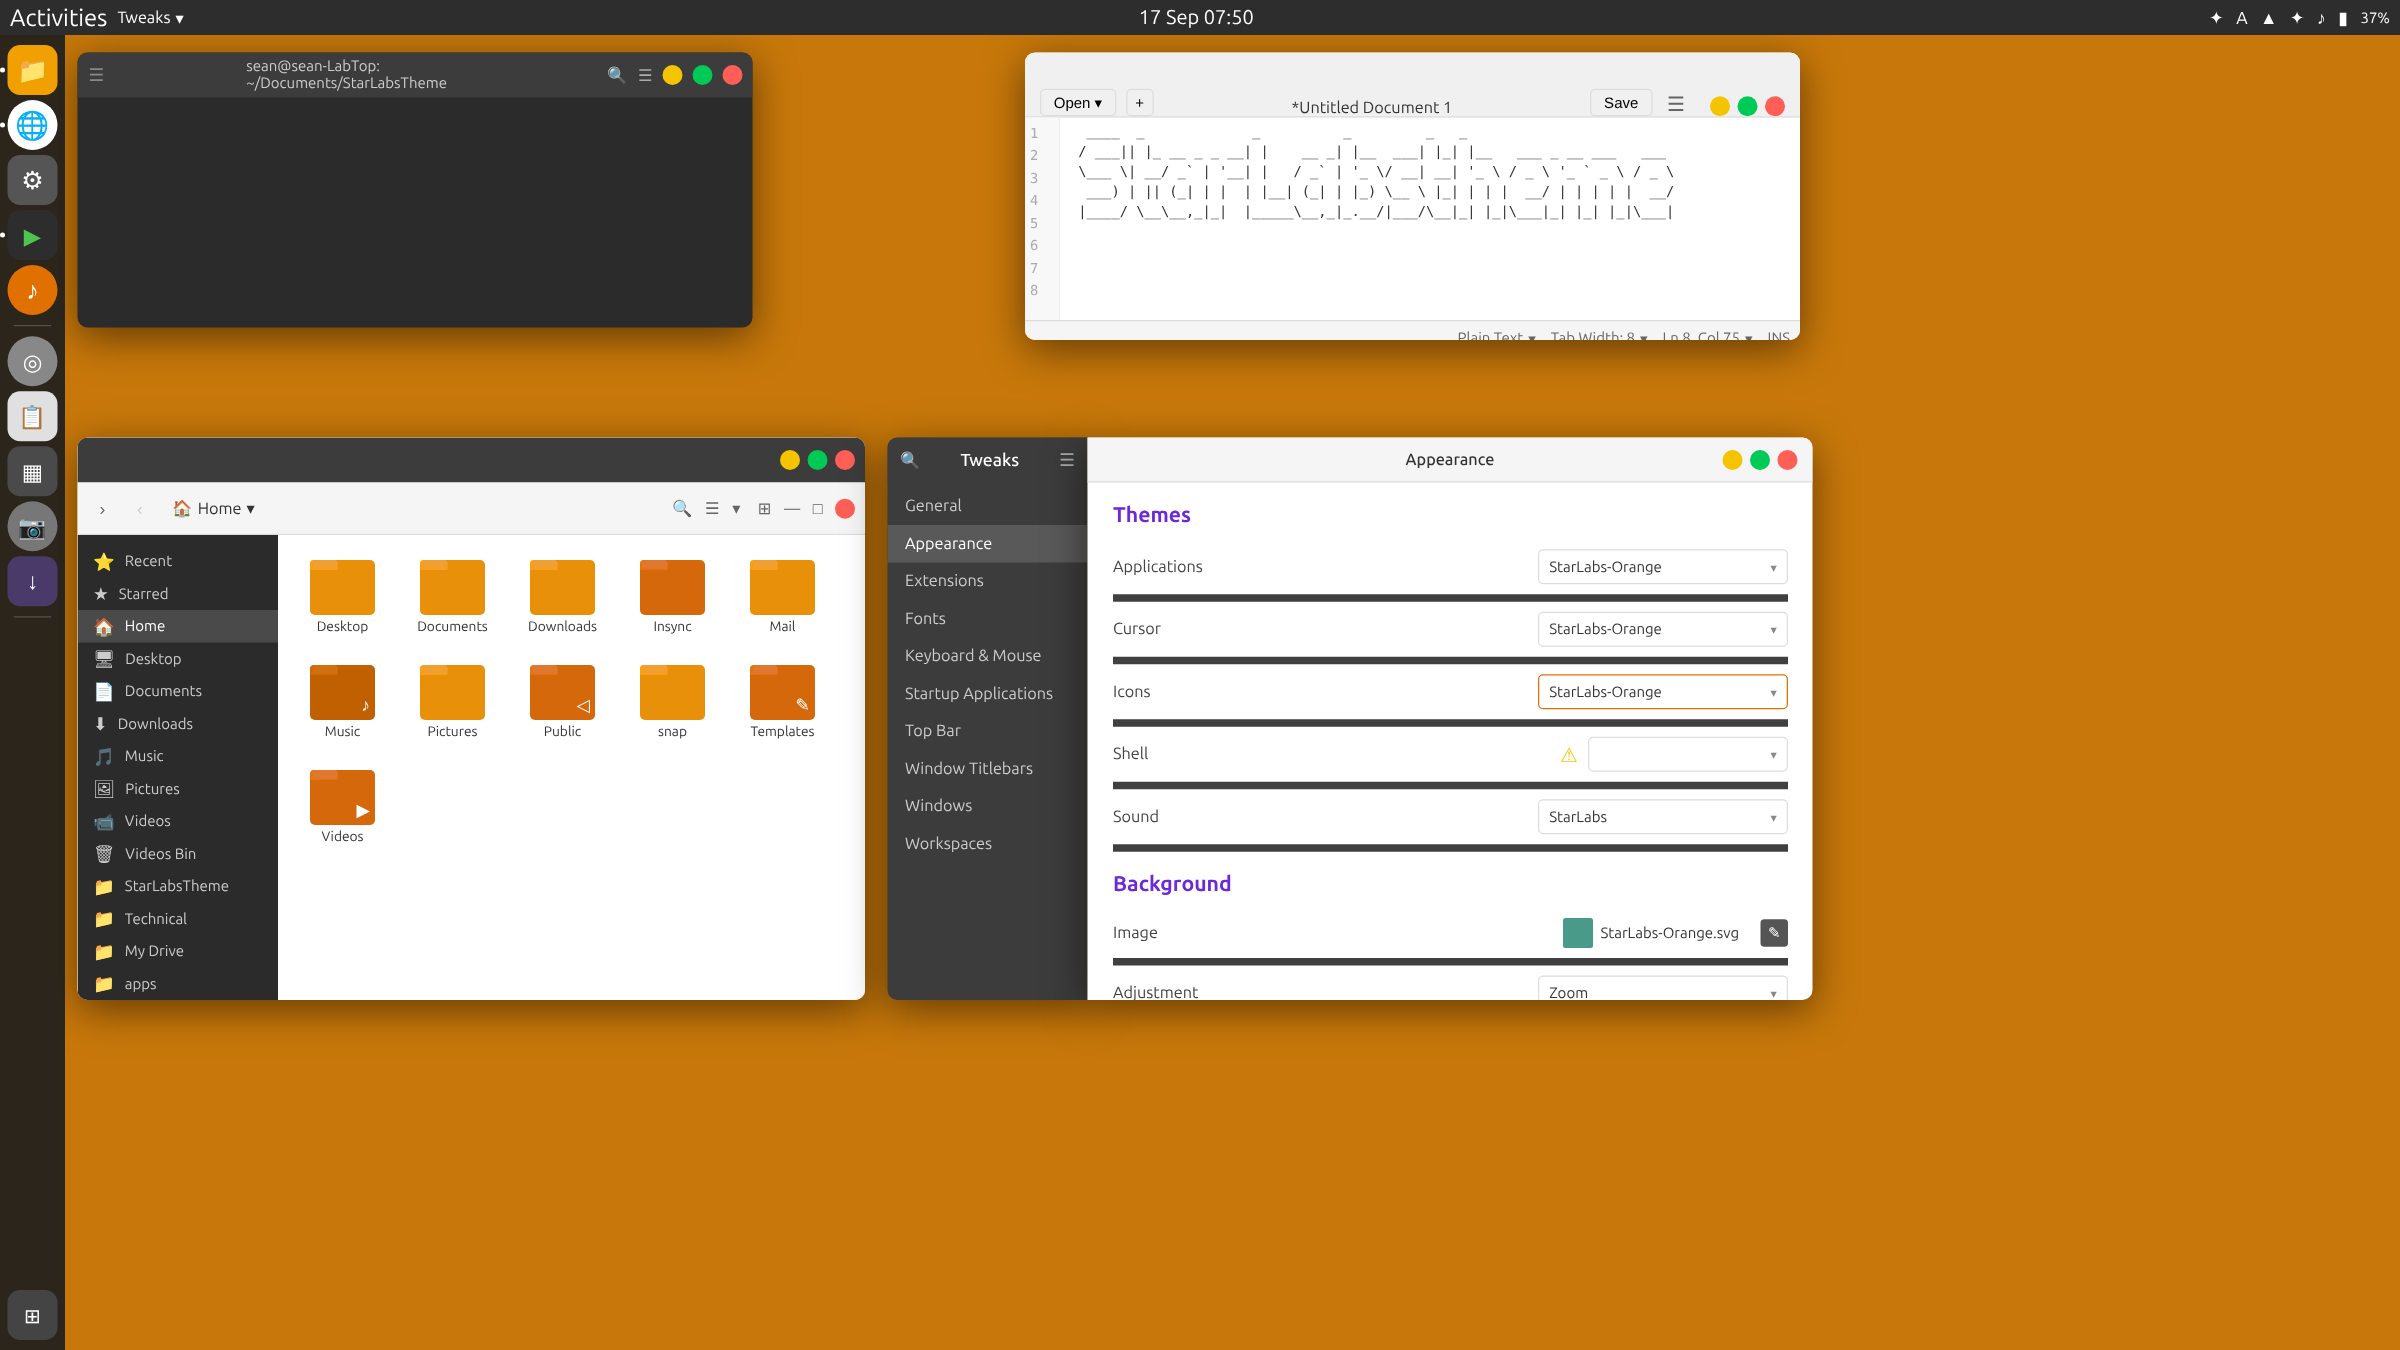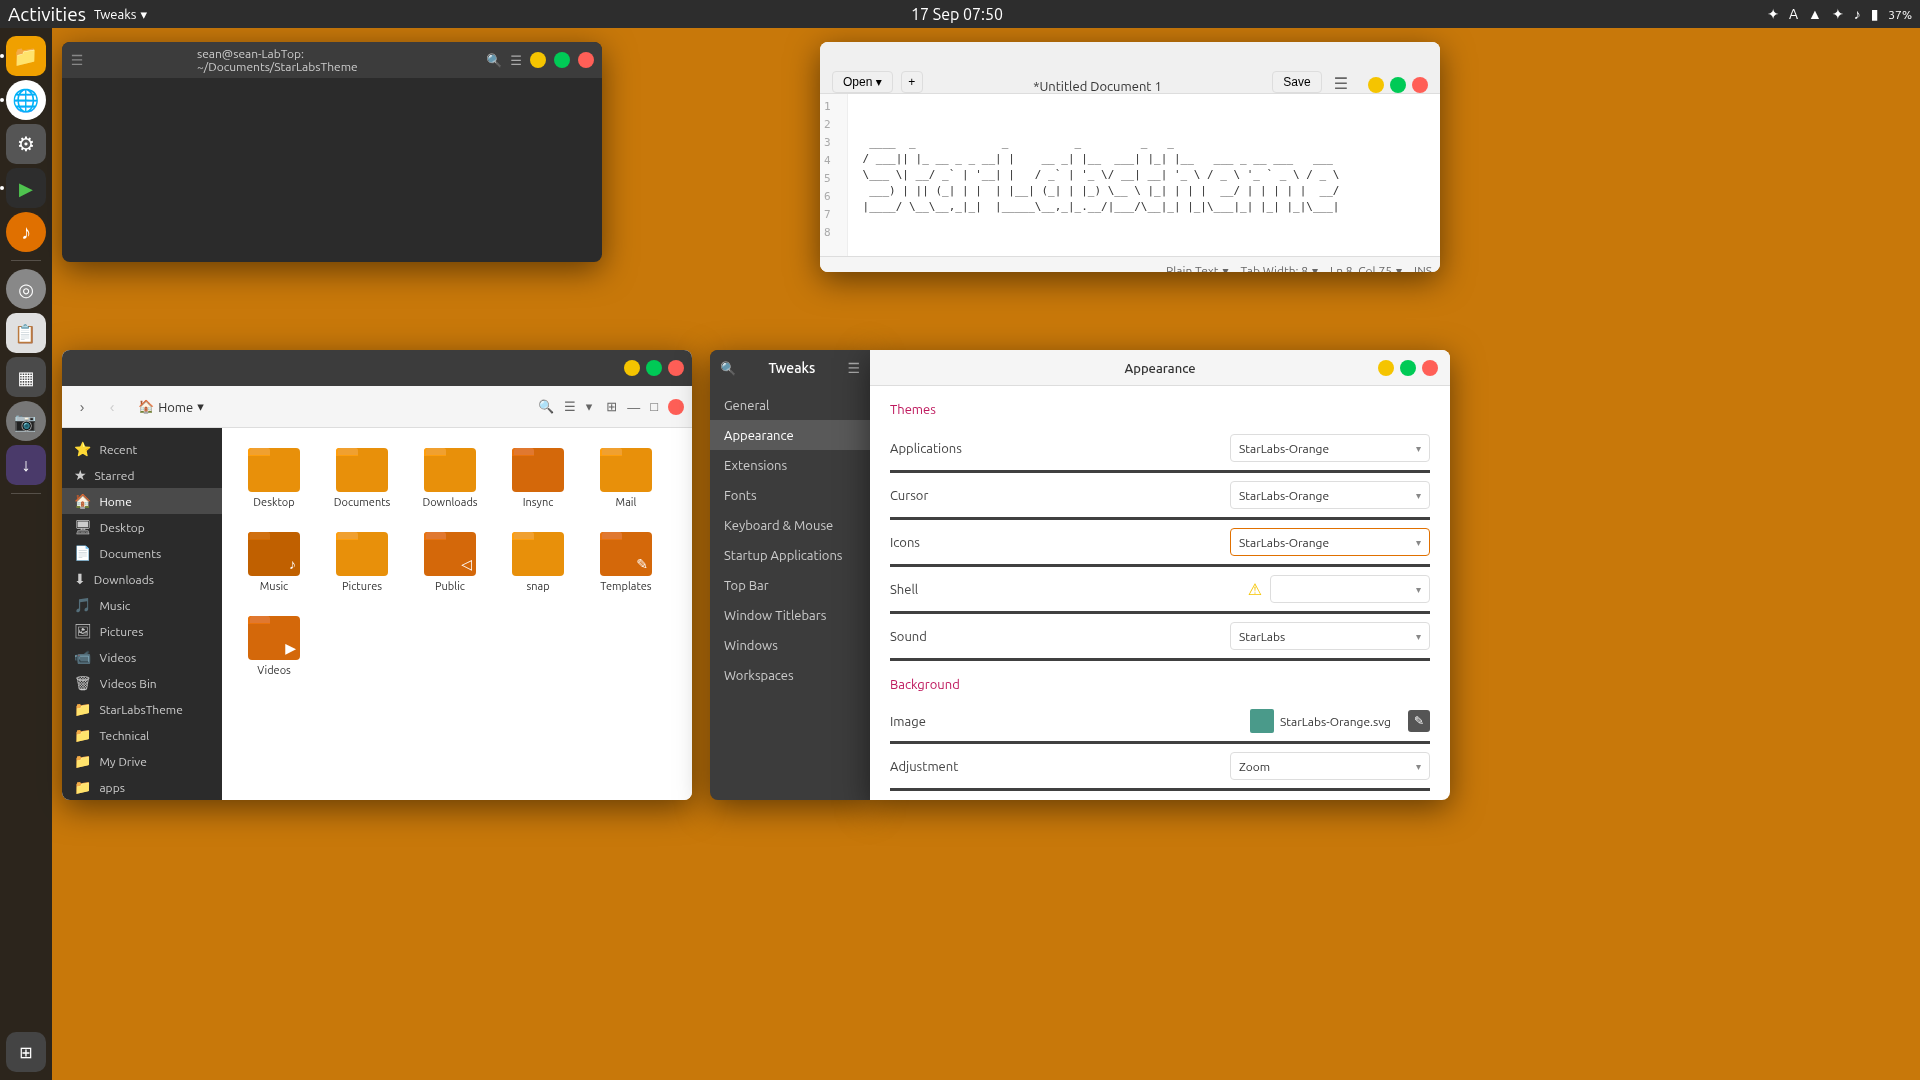--- a/index.html
+++ b/index.html
@@ -162,21 +162,21 @@
       flex-direction: column;
       gap: 0px;
       font-size: 11px;
       line-height: 18px;
     }
     .editor-text-area {
       flex: 1;
       padding: 4px 8px;
       overflow: hidden;
       display: flex;
-      align-items: center;
+      align-items: flex-start;
     }
     .ascii-art {
       font-family: monospace;
       font-size: 11px;
       color: #333;
       white-space: pre;
       line-height: 16px;
       letter-spacing: 0px;
     }
     .editor-statusbar {
@@ -365,23 +365,23 @@
     }
     .appearance-win-btns {
       display: flex; gap: 6px; align-items: center;
     }
     .appearance-body {
       padding: 16px 20px;
       overflow-y: auto;
       height: calc(100% - 36px);
     }
     .section-title {
-      font-size: 13px;
-      font-weight: 400;
-      color: #be185d;
+      font-size: 17px;
+      font-weight: 700;
+      color: #6d28d9;
       margin-bottom: 10px;
       margin-top: 16px;
     }
     .section-title:first-child { margin-top: 0; }
     .setting-label {
       font-size: 13px;
       color: #444;
       min-width: 80px;
     }
     .dropdown {
@@ -430,21 +430,21 @@
     
     .ic-files { background: #f0a000; }
 
     .topbar-icon { font-size: 14px; color: #fff; cursor: pointer; }
 
     .appearance-setting-row {
       display: flex;
       align-items: center;
       justify-content: space-between;
       padding: 8px 0;
-      border-bottom: 3px solid #404040;
+      border-bottom: 6px solid #404040;
     }
 
     .files-titlebar-icons {
       margin-left: auto;
       display: flex; gap: 6px; align-items: center;
     }
 
     .win-btn-group { display: flex; gap: 6px; }
   </style>
 </head>

